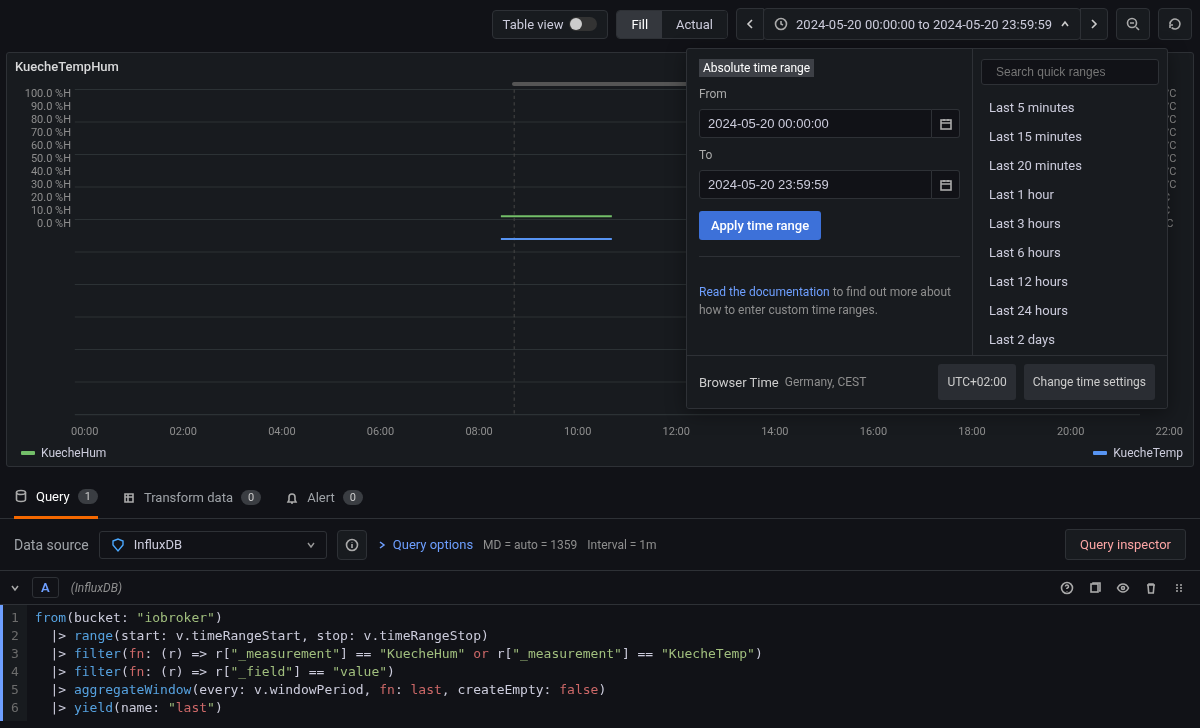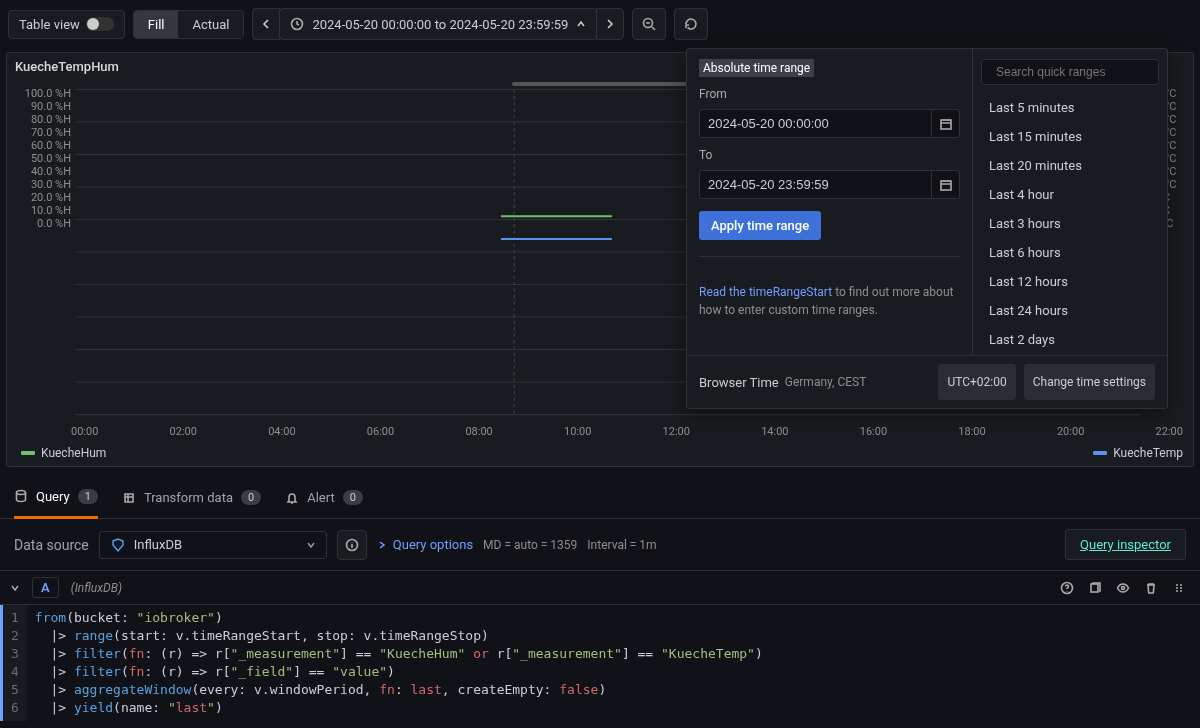--- a/index.html
+++ b/index.html
@@ -11,20 +11,21 @@
     width: 1200px;
     height: 728px;
     overflow: hidden;
   }
   svg { display: block; }
 
   
   .topbar {
     display: flex;
     align-items: center;
+    justify-content: flex-end;
     height: 48px;
     padding: 12px 8px;
     gap: 8px;
   }
   .tb-toggle {
     display: flex; align-items: center; gap: 6px;
     background: #181b1f; border: 1px solid #2e3136; color: #ccccdc;
     padding: 6px 10px; border-radius: 4px;
   }
   .tb-toggle .knob {
@@ -212,21 +213,21 @@
     display: flex; align-items: center; gap: 8px;
     background: #111217; border: 1px solid #2e3136;
     padding: 5px 10px; border-radius: 3px; width: 228px;
     justify-content: space-between;
   }
   .ds-inner { display: flex; align-items: center; gap: 8px; }
   .qopts { color: #6e9fff; font-size: 13px; display: flex; align-items: center; gap: 6px; }
   .meta { color: #8e8e8e; font-size: 12px; }
   .inspector-btn {
     background: #181b1f; border: 1px solid #2e3136;
-    padding: 7px 14px; border-radius: 3px; color: #5eead4; text-decoration: underline;
+    padding: 7px 14px; border-radius: 3px; color: #fca5a5;
   }
 
   
   .ed-header {
     display: flex; align-items: center; justify-content: space-between;
     padding: 6px 14px 6px 10px; border-top: 1px solid #2e3136;
   }
   .ed-left { display: flex; align-items: center; gap: 12px; }
   .ed-caret { color: #aaa; }
   .ed-A {
@@ -406,37 +407,37 @@
           <svg width="14" height="14" viewBox="0 0 14 14">
               <rect x="2" y="3" width="10" height="9" class="muted-icn"></rect>
               <path d="M2 6h10M5 2v2M9 2v2" class="muted-icn"></path>
             </svg>
         </div>
       </div>
       <div class="apply-btn">Apply time range</div>
       <div class="pop-left-bottom">
         <div class="hint">
           <br>
-          <a>Read the timeRangeStart</a><span> to find out more about how to enter custom time ranges.</span>
+          <a>Read the documentation</a><span> to find out more about how to enter custom time ranges.</span>
         </div>
       </div>
     </div>
     <div class="pop-right">
       <div class="search-box">
         <svg width="13" height="13" viewBox="0 0 14 14">
             <circle cx="6" cy="6" r="4" class="muted-icn"></circle>
             <path d="M9 9l3 3" class="muted-icn"></path>
           </svg>
         <input placeholder="Search quick ranges" style="">
       </div>
       <div id="quick-ranges">
           <div class="quick-item">Last 5 minutes</div>
           <div class="quick-item">Last 15 minutes</div>
           <div class="quick-item">Last 20 minutes</div>
-          <div class="quick-item">Last 4 hour</div>
+          <div class="quick-item">Last 1 hour</div>
           <div class="quick-item">Last 3 hours</div>
           <div class="quick-item">Last 6 hours</div>
           <div class="quick-item">Last 12 hours</div>
           <div class="quick-item">Last 24 hours</div>
           <div class="quick-item">Last 2 days</div>
         </div>
     </div>
   </div>
   <div class="pop-footer">
     <div class="pop-footer-left">

